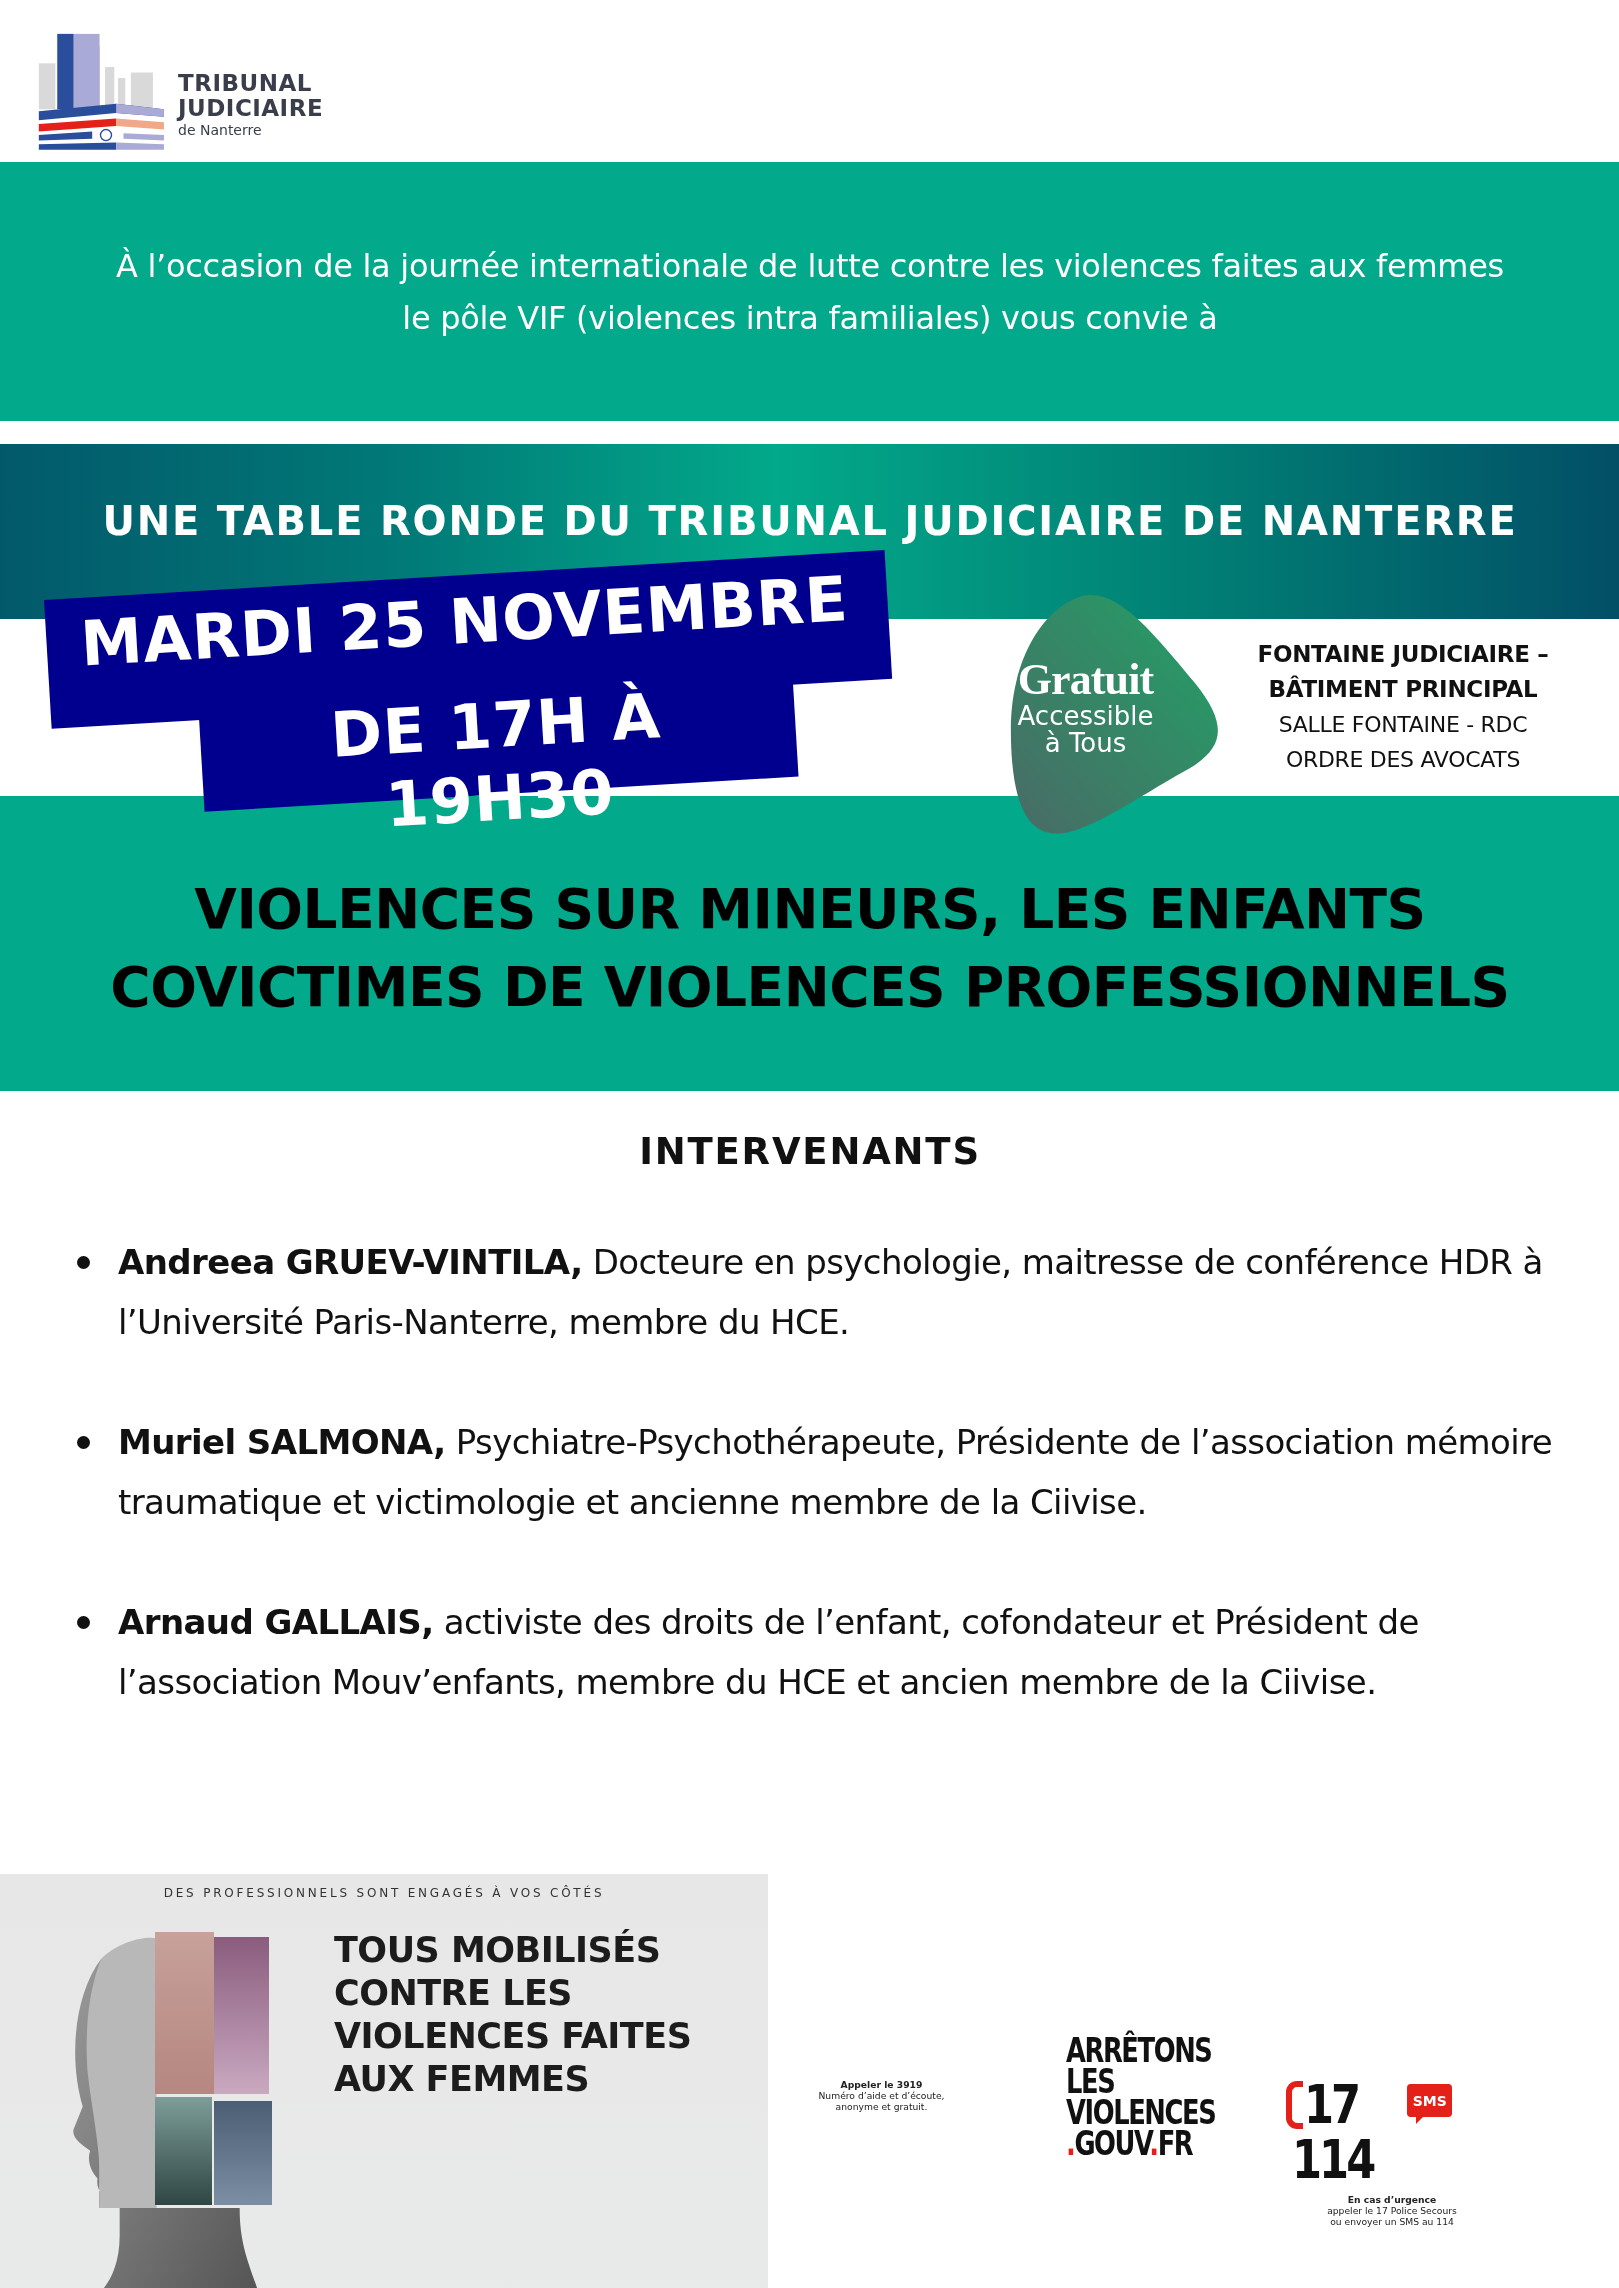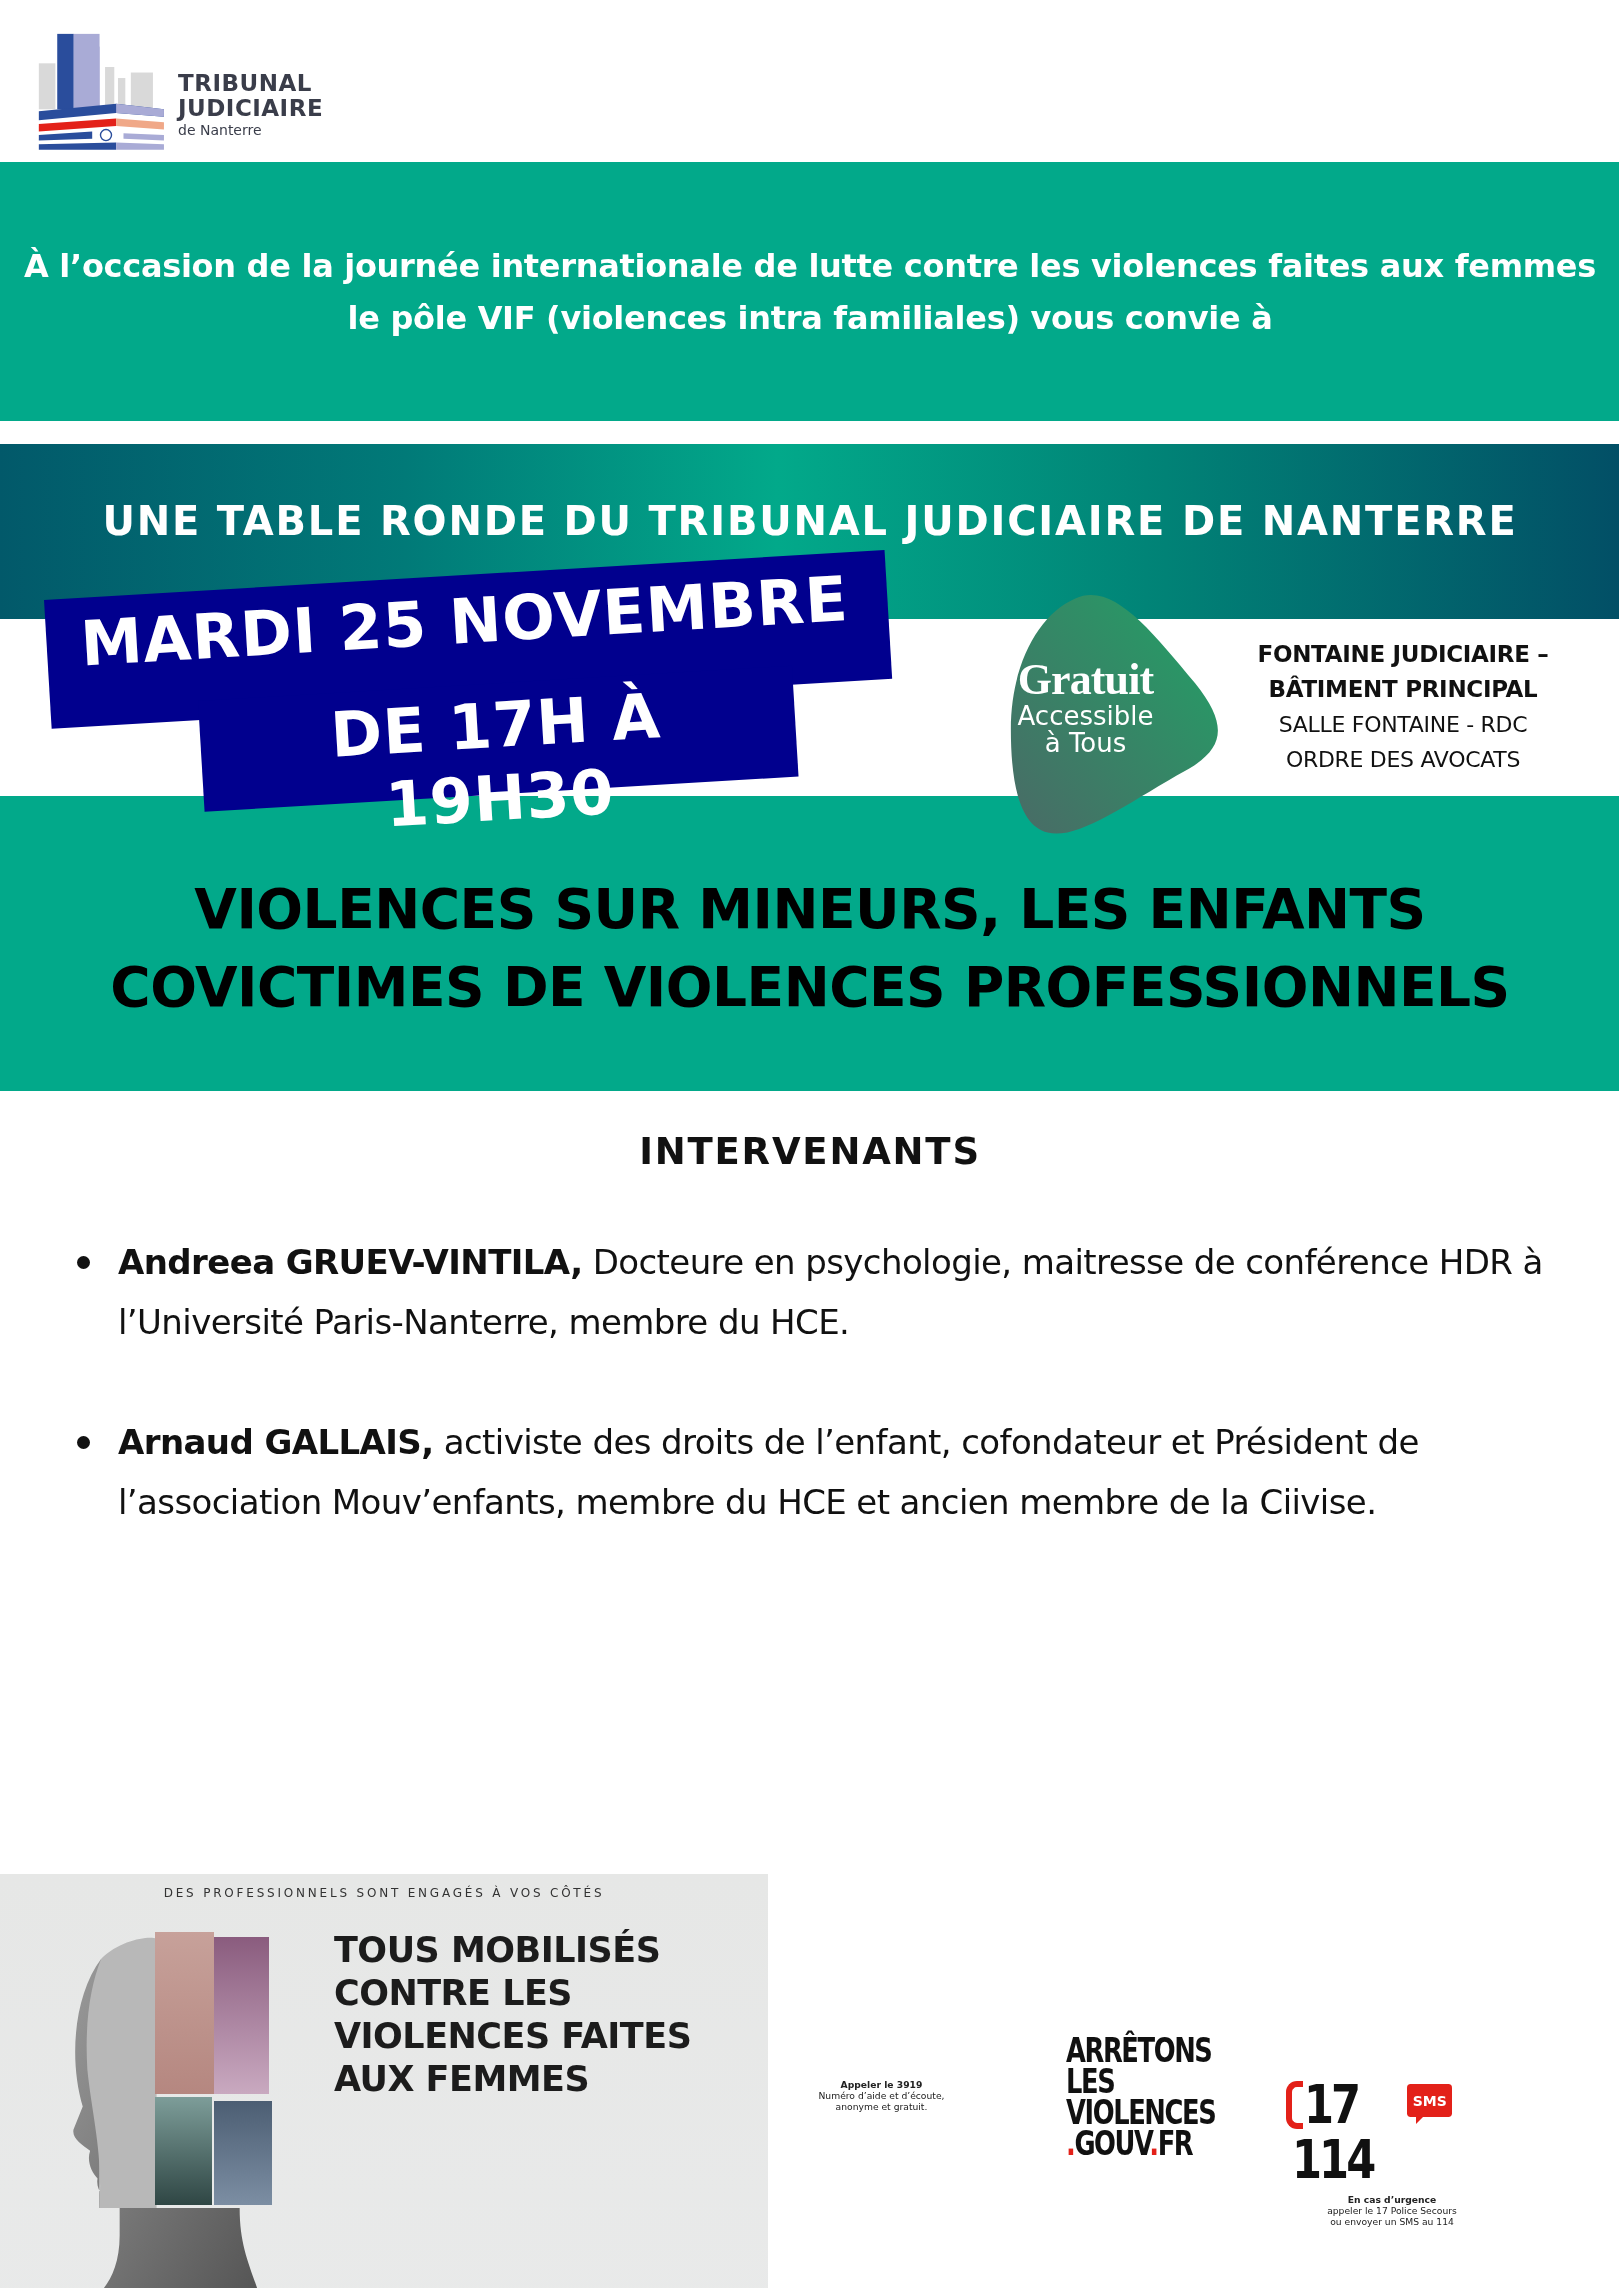--- a/index.html
+++ b/index.html
@@ -8,21 +8,21 @@
 
   
   .logo { position: absolute; left: 37px; top: 29.5px; width: 305px; height: 120px; }
   .logo svg { position: absolute; left: 0; top: 0; }
   .logo-text { position: absolute; left: 141px; top: 42px; line-height: 1; }
   .logo-text .l1, .logo-text .l2 { font-family: "DejaVu Sans", sans-serif; font-weight: bold; font-size: 23px; color: #3a3d4a; letter-spacing: 0.5px; display: block; margin-bottom: 2.8px; }
   .logo-text .l3 { font-family: "DejaVu Sans", sans-serif; font-size: 14px; color: #3a3d4a; display: block; margin-top: 1.8px; }
 
   
   .intro { position: absolute; left: 0; top: 162px; width: 1620px; height: 259px; background: #02A98A; display: flex; flex-direction: column; align-items: center; justify-content: center; }
-  .intro p { color: #fff; font-family: "DejaVu Sans", sans-serif; font-weight: 700; font-size: 32px; line-height: 52px; text-align: center; letter-spacing: -0.3px; }
+  .intro p { color: #fff; font-family: "DejaVu Sans", sans-serif; font-weight: 400; font-size: 32px; line-height: 52px; text-align: center; letter-spacing: -0.3px; }
 
   
   .roundtable { position: absolute; left: 0; top: 444px; width: 1620px; height: 175px;
     background: linear-gradient(90deg, #02596a 0%, #017a78 25%, #02a98a 48%, #018276 72%, #024f66 100%); }
   .roundtable h2 { position: absolute; left: 0; right: 0; top: 54px; text-align: center; color: #fff; font-family: "DejaVu Sans", sans-serif; font-weight: bold; font-size: 40px; letter-spacing: 1.8px; }
 
   
   .stripe { position: absolute; left: 0; top: 619px; width: 1620px; height: 177px; background: #fff; }
 
   
@@ -154,20 +154,25 @@
 
 <h3 class="int-title">INTERVENANTS</h3>
 <ul class="speakers">
   <li class="speaker">
     <span class="bullet"></span>
     <b>Andreea GRUEV-VINTILA,</b>
     <span>Docteure en psychologie, maitresse de conférence HDR à l’Université Paris-Nanterre, membre du HCE.</span>
   </li>
   <li class="speaker">
     <span class="bullet"></span>
+    <b>Muriel SALMONA,</b>
+    <span>Psychiatre-Psychothérapeute, Présidente de l’association mémoire traumatique et victimologie et ancienne membre de la Ciivise.</span>
+  </li>
+  <li class="speaker">
+    <span class="bullet"></span>
     <b>Arnaud GALLAIS,</b>
     <span>activiste des droits de l’enfant, cofondateur et Président de l’association Mouv’enfants, membre du HCE et ancien membre de la Ciivise.</span>
   </li>
 </ul>
 
 <div class="campaign">
   <div class="top-line">DES PROFESSIONNELS SONT ENGAGÉS À VOS CÔTÉS</div>
   <svg class="head-silhouette" width="277" height="360" viewBox="0 0 300 390">
     <defs>
       <linearGradient id="hair" x1="0" y1="0" x2="1" y2="1">

